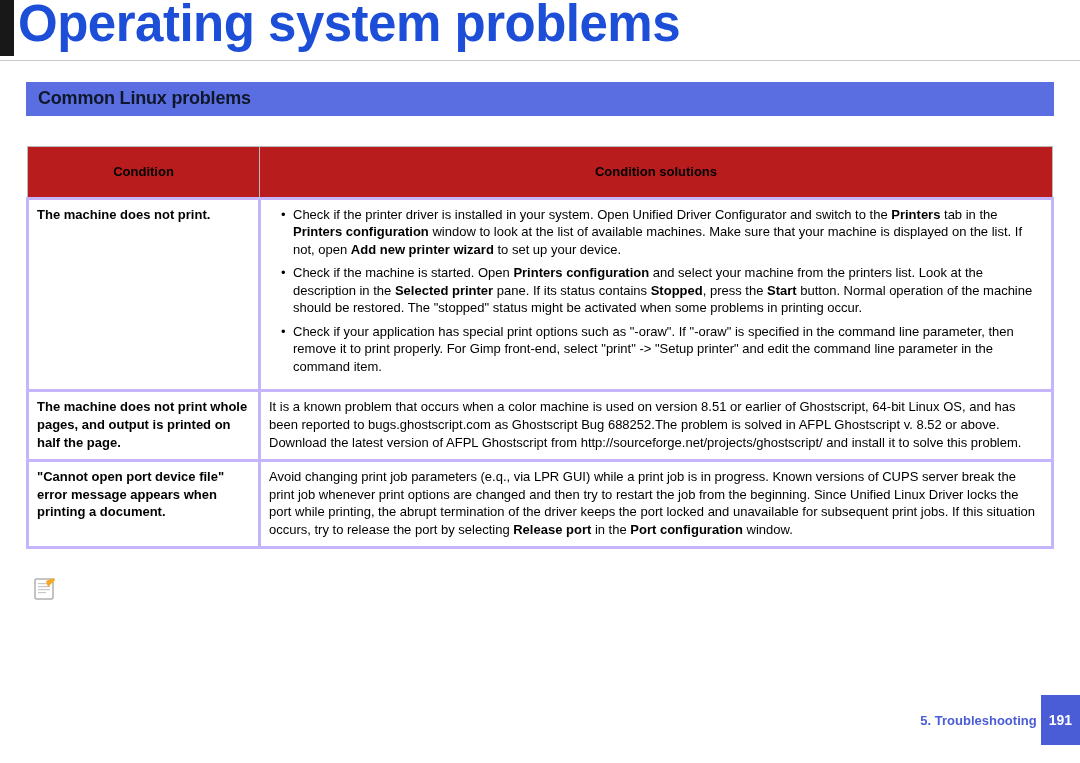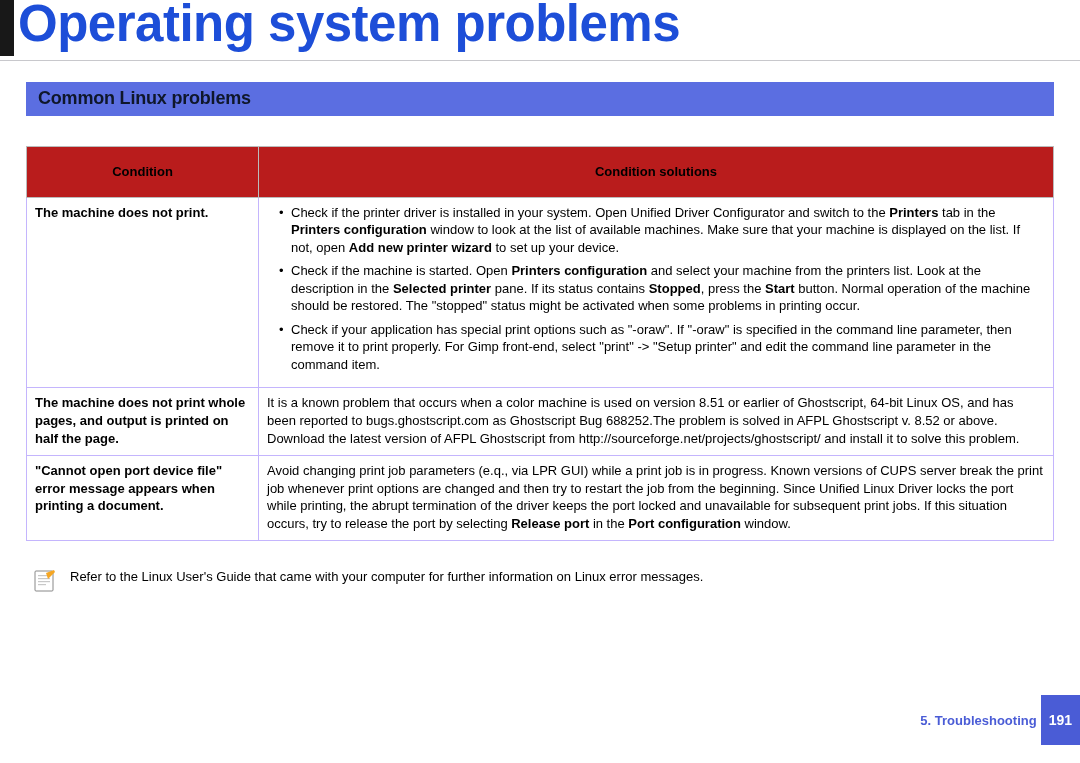--- a/index.html
+++ b/index.html
@@ -60,21 +60,21 @@
   }
   .tbl th {
     border: 1px solid #bbb;
     background: #b91c1c;
     font-weight: 700;
     padding: 16px 8px;
     text-align: center;
     font-size: 13px;
   }
   .tbl td {
-    border: 1px solid #c4b5fd;
+    border: 3px solid #c4b5fd;
     padding: 6px 8px 8px 8px;
     vertical-align: top;
   }
   .tbl td.cond {
     width: 232px;
     font-weight: 700;
   }
   .tbl ul { list-style: none; padding-left: 12px; }
   .tbl li { position: relative; padding-left: 12px; margin-bottom: 6px; }
   .tbl li::before {
@@ -170,20 +170,19 @@
     <span class="note-icon">
       <svg viewBox="0 0 22 24">
         <rect x="1" y="2" width="18" height="20" rx="1" fill="#fff" stroke="#888" stroke-width="1"></rect>
         <rect x="4" y="6" width="12" height="1.2" fill="#c8c8c8"></rect>
         <rect x="4" y="9" width="12" height="1.2" fill="#c8c8c8"></rect>
         <rect x="4" y="12" width="12" height="1.2" fill="#c8c8c8"></rect>
         <rect x="4" y="15" width="8" height="1.2" fill="#c8c8c8"></rect>
         <path d="M12 4 L20 1 L21 3 L14 10 Z" fill="#f5a623"></path>
       </svg>
     </span>
-    <span>Refer to the Linux User's Guide that came with your computer for further information on Linux error messages.</span>
   </div>
 </div>
 
 <div class="footer">
   <span class="footer-chapter">5.  Troubleshooting</span>
   <span class="footer-page">191</span>
 </div>
 
 </body></html>

